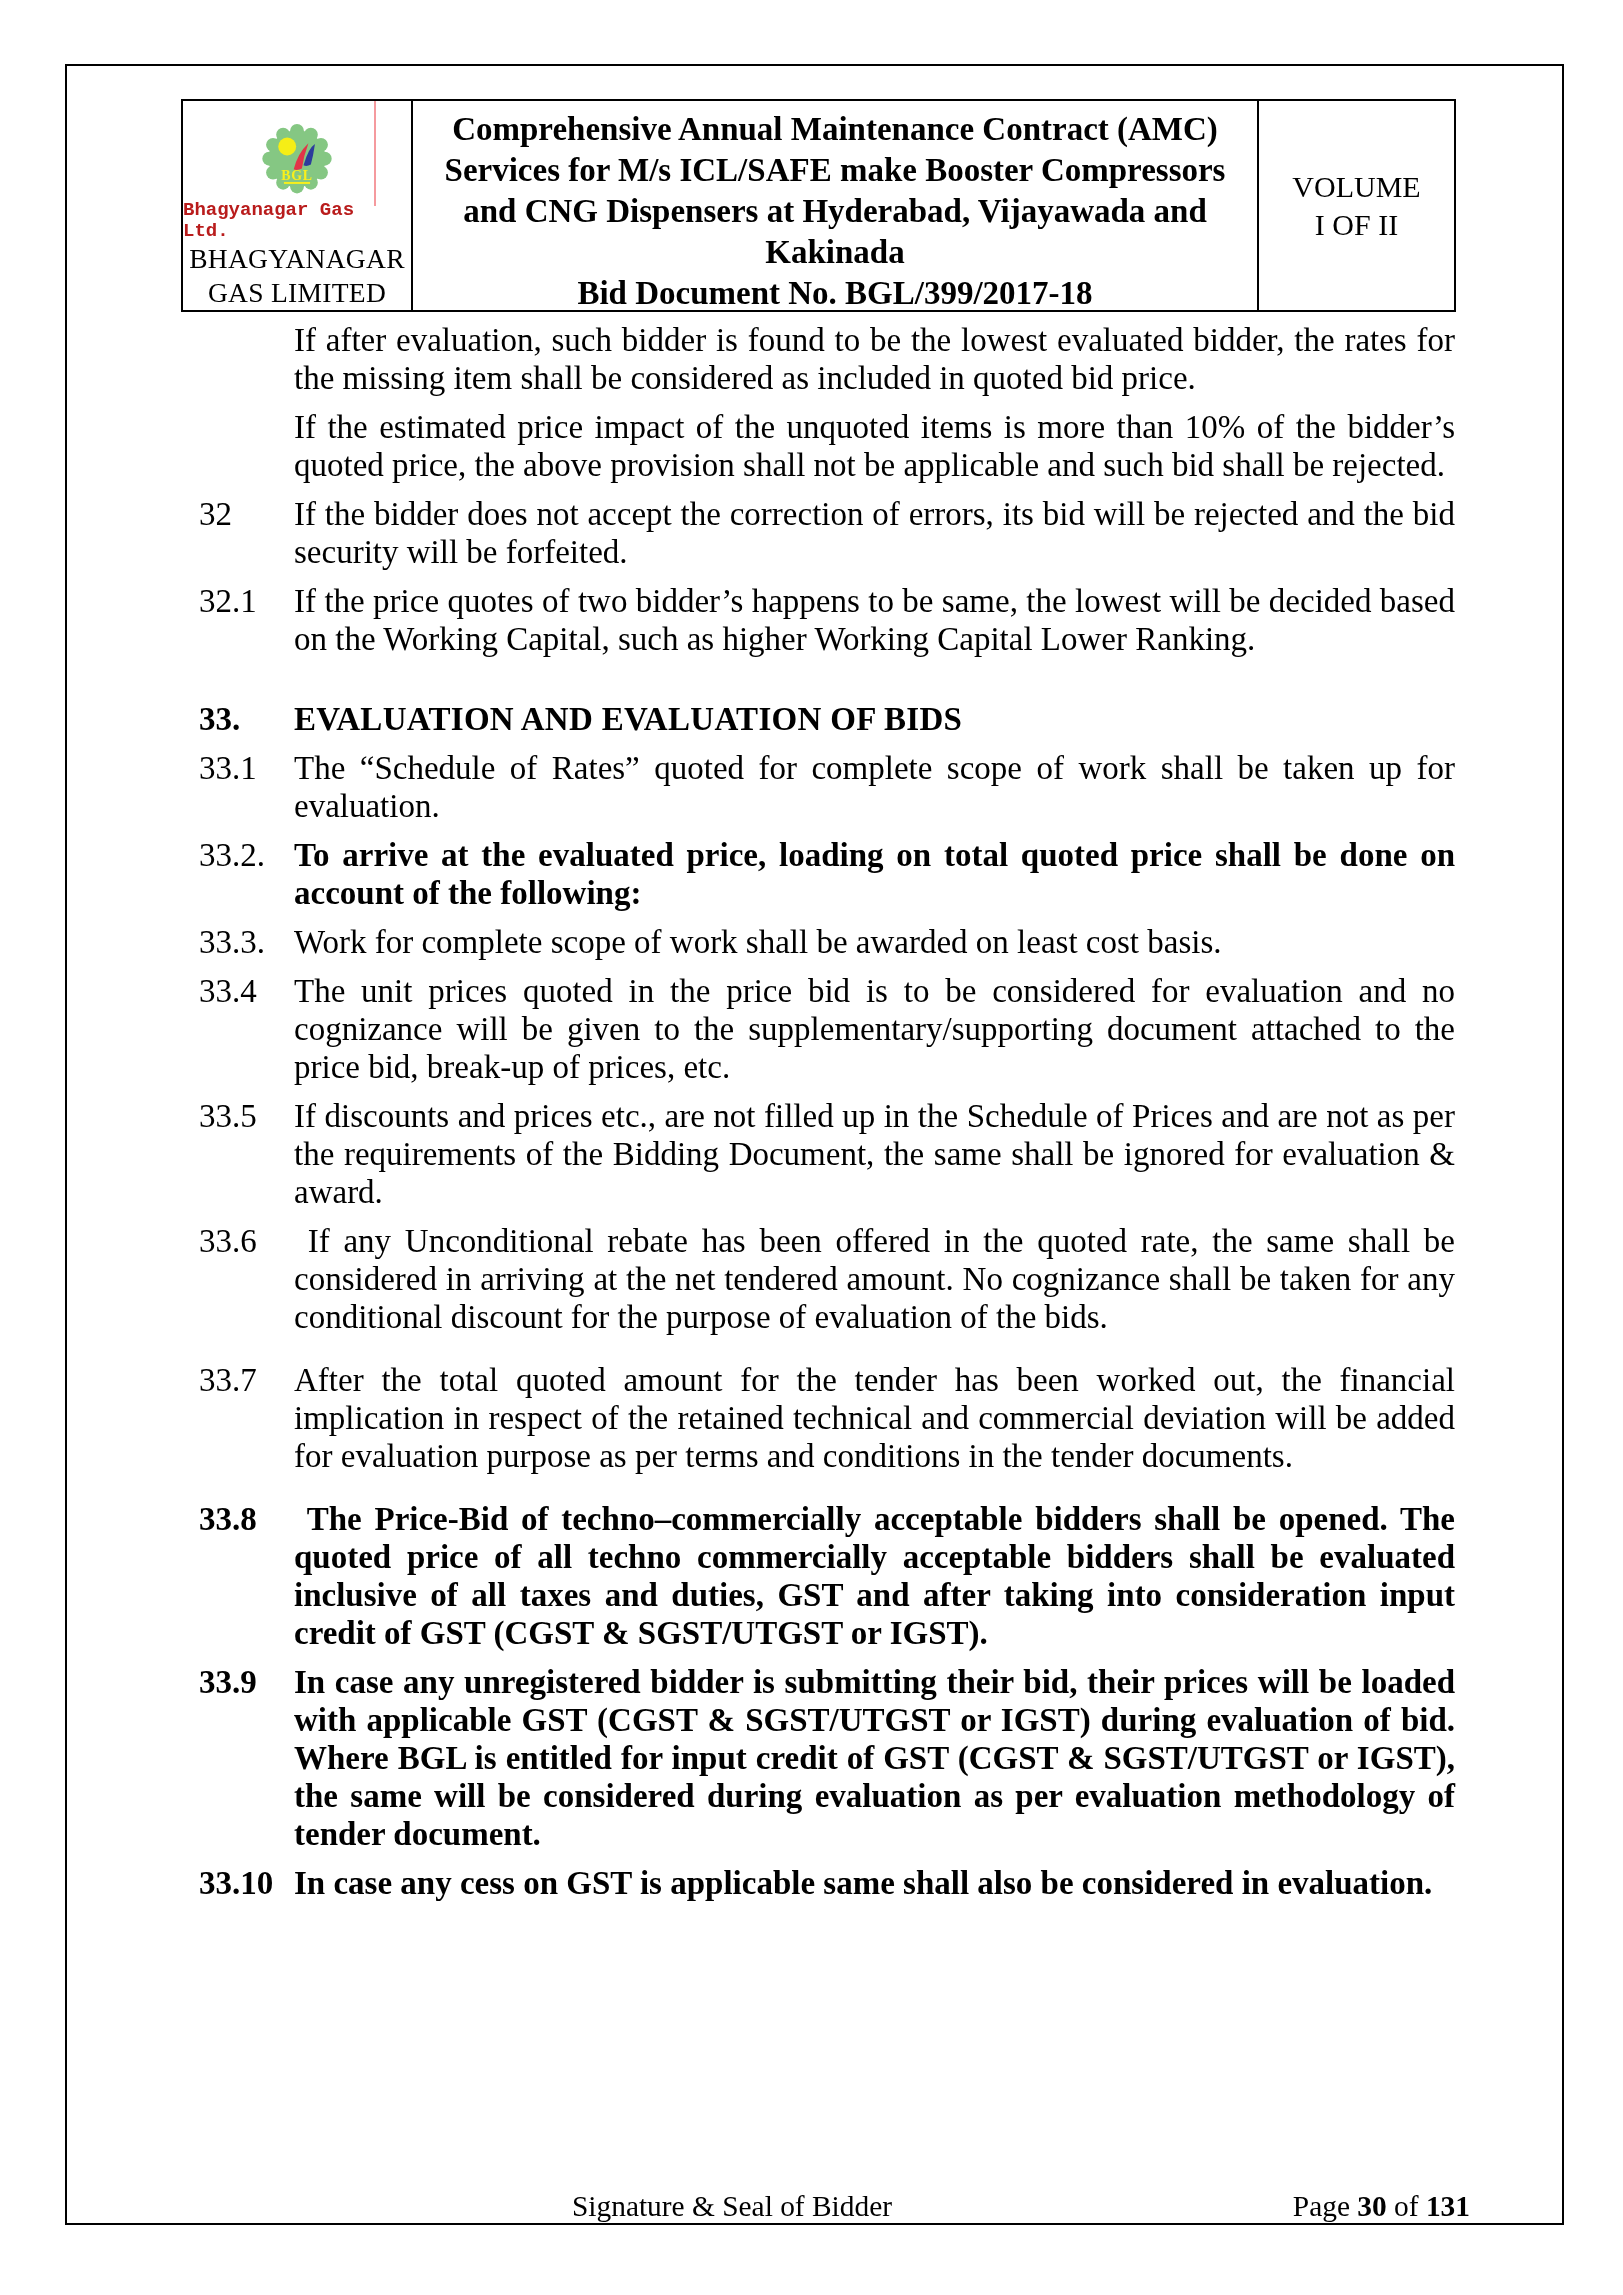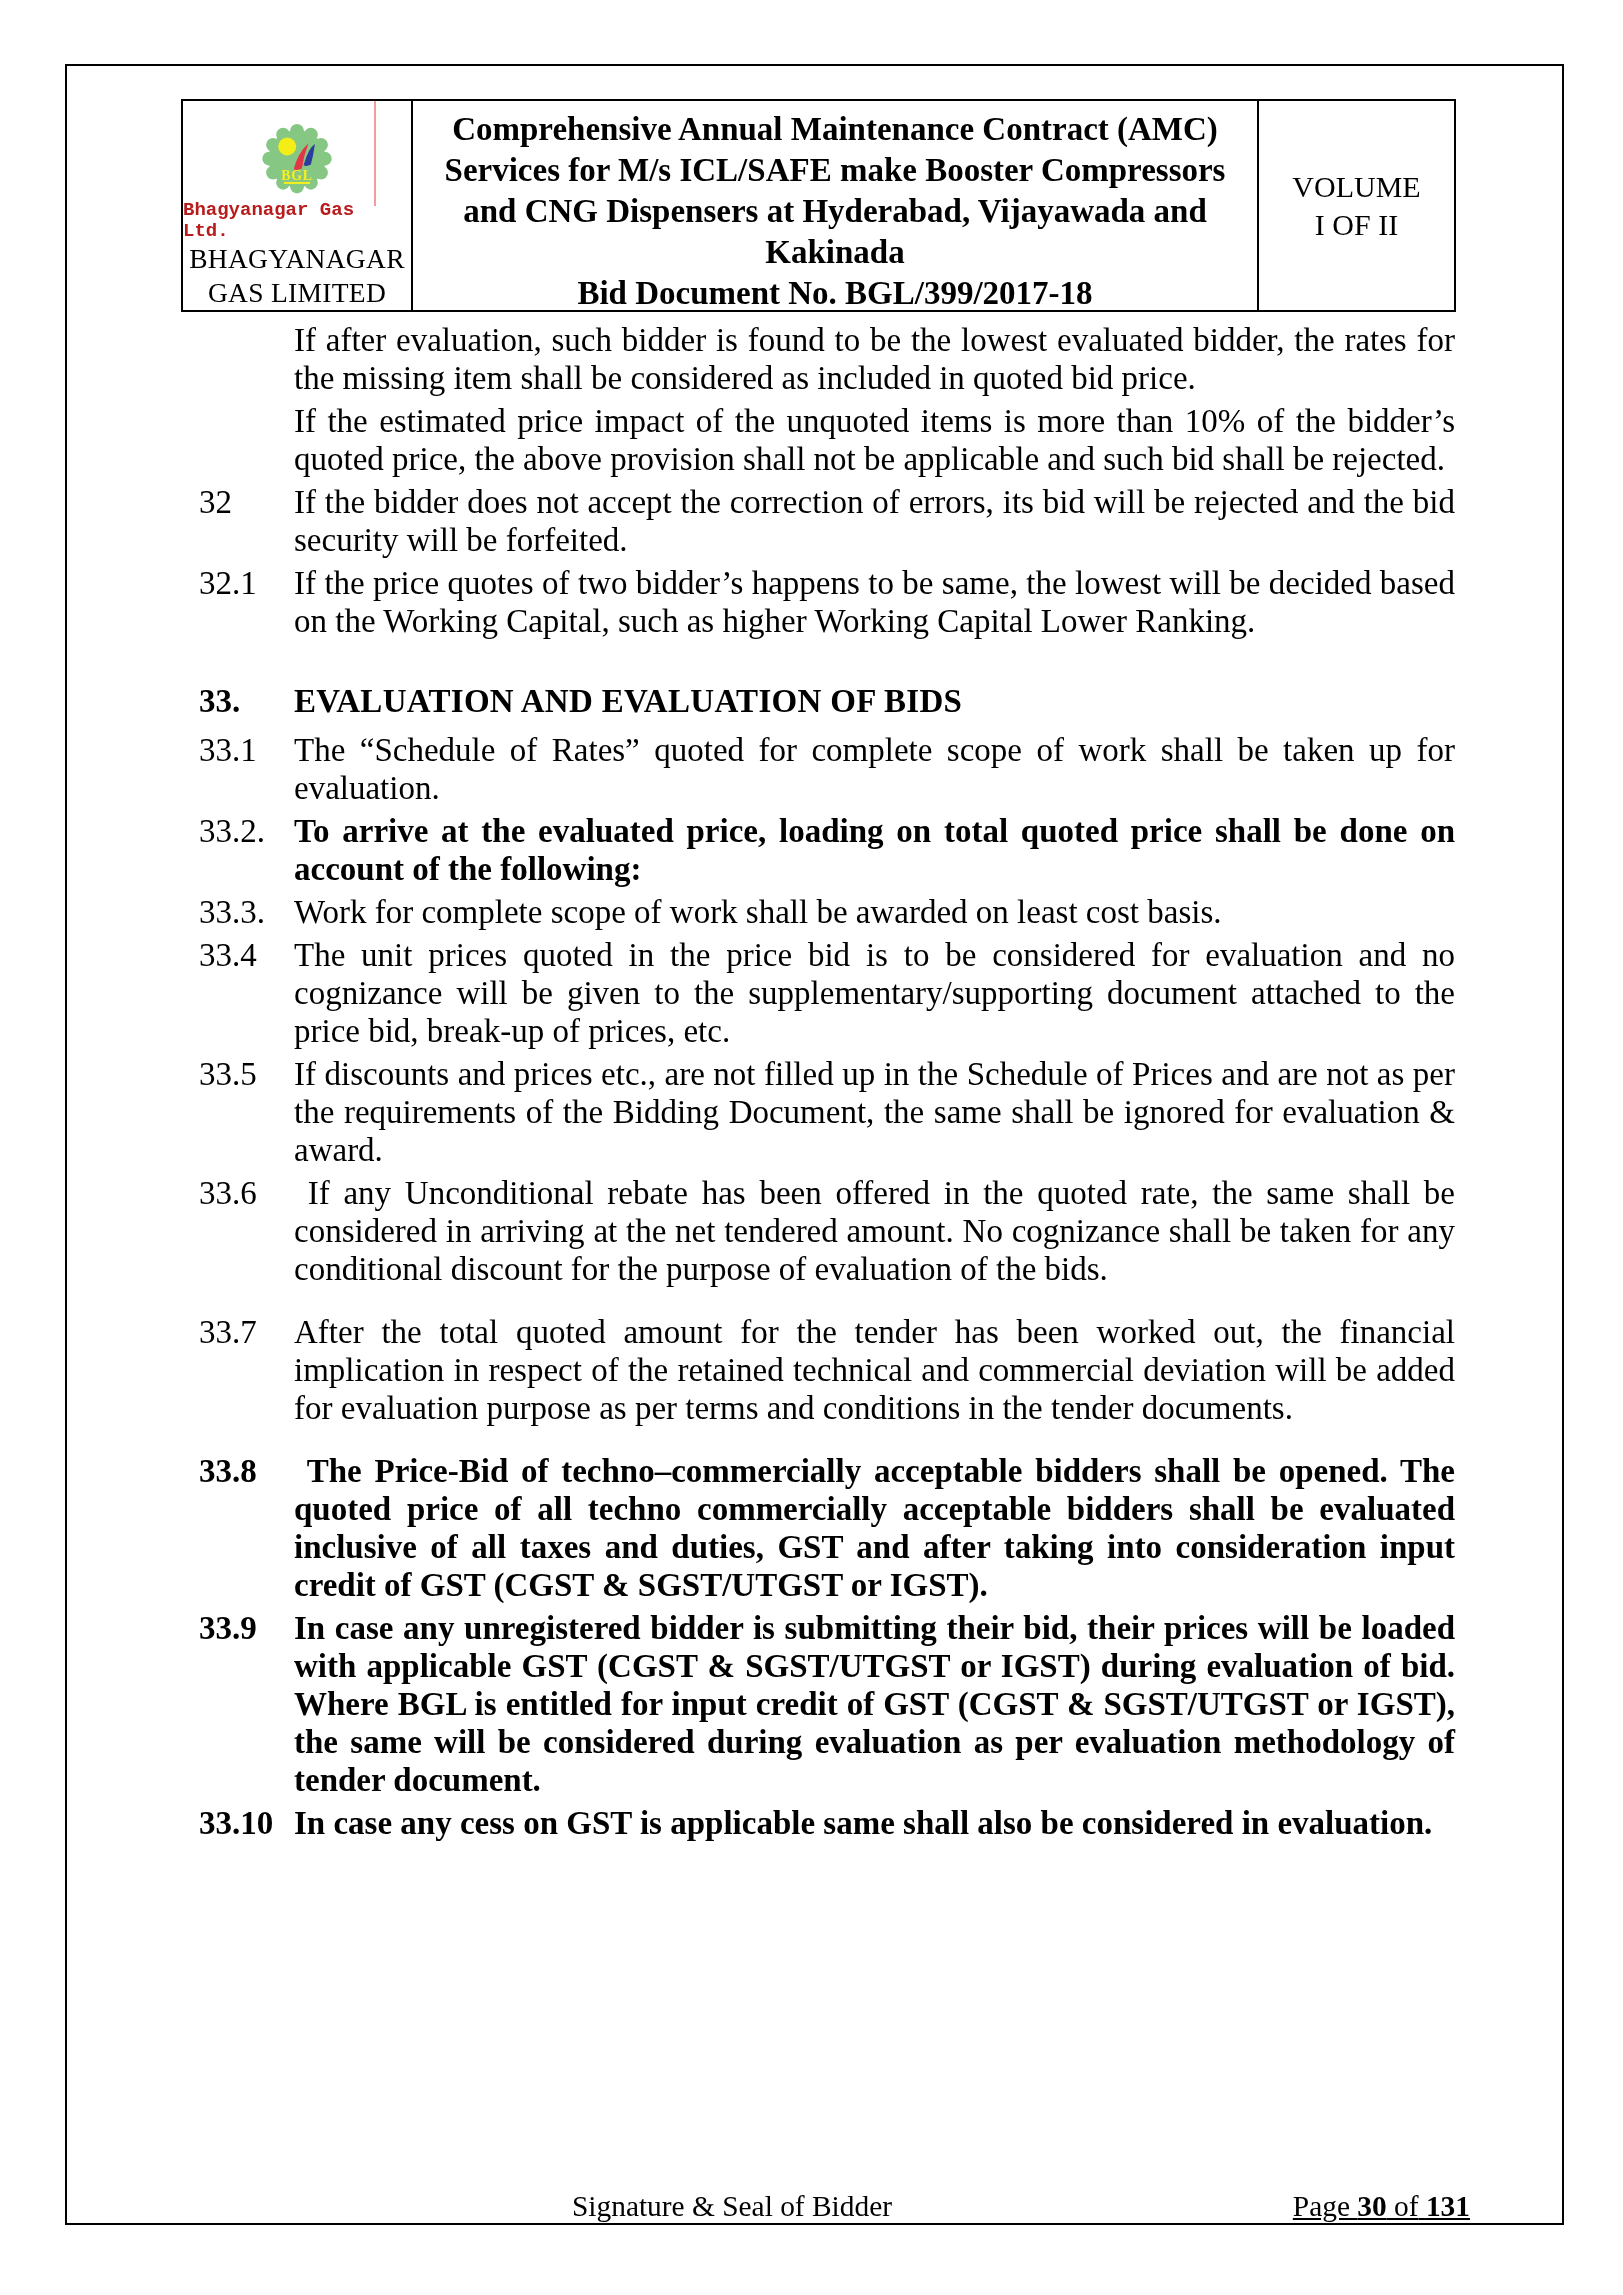--- a/index.html
+++ b/index.html
@@ -60,37 +60,37 @@
     align-items:center;justify-content:center;
     font-size:30px;line-height:38px;
     text-align:center;
   }
   
   .body-block{
     position:absolute;left:132px;top:255px;
     width:1256px;
     font-size:33px;line-height:38px;
   }
-  .para{display:flex;margin-top:5px;}
+  .para{display:flex;margin-top:11px;}
   .para:first-child{margin-top:0;}
   .para.gap{margin-top:25px;}
   .para.heading{margin-top:42px;margin-bottom:10.5px;}
   .num{flex:0 0 95px;width:95px;}
   .num.nbold{font-weight:bold;}
   .ptext{flex:1 1 auto;text-align:justify;}
   .para.heading .ptext{text-align:left;font-weight:bold;letter-spacing:0.3px;}
   .para.bold .ptext{font-weight:bold;}
   
   .footer-sig{
     position:absolute;left:505px;bottom:0px;
     font-size:29.4px;line-height:33px;
   }
   .footer-page{
     position:absolute;right:92px;bottom:0px;
-    font-size:29.4px;line-height:33px;text-decoration:underline;
+    font-size:29.4px;line-height:33px;
   }
   .footer-page .b{font-weight:bold;}
 </style>
 </head>
 <body>
 
 <div class="page">
   <div class="frame">
 
     <div class="header-table">

